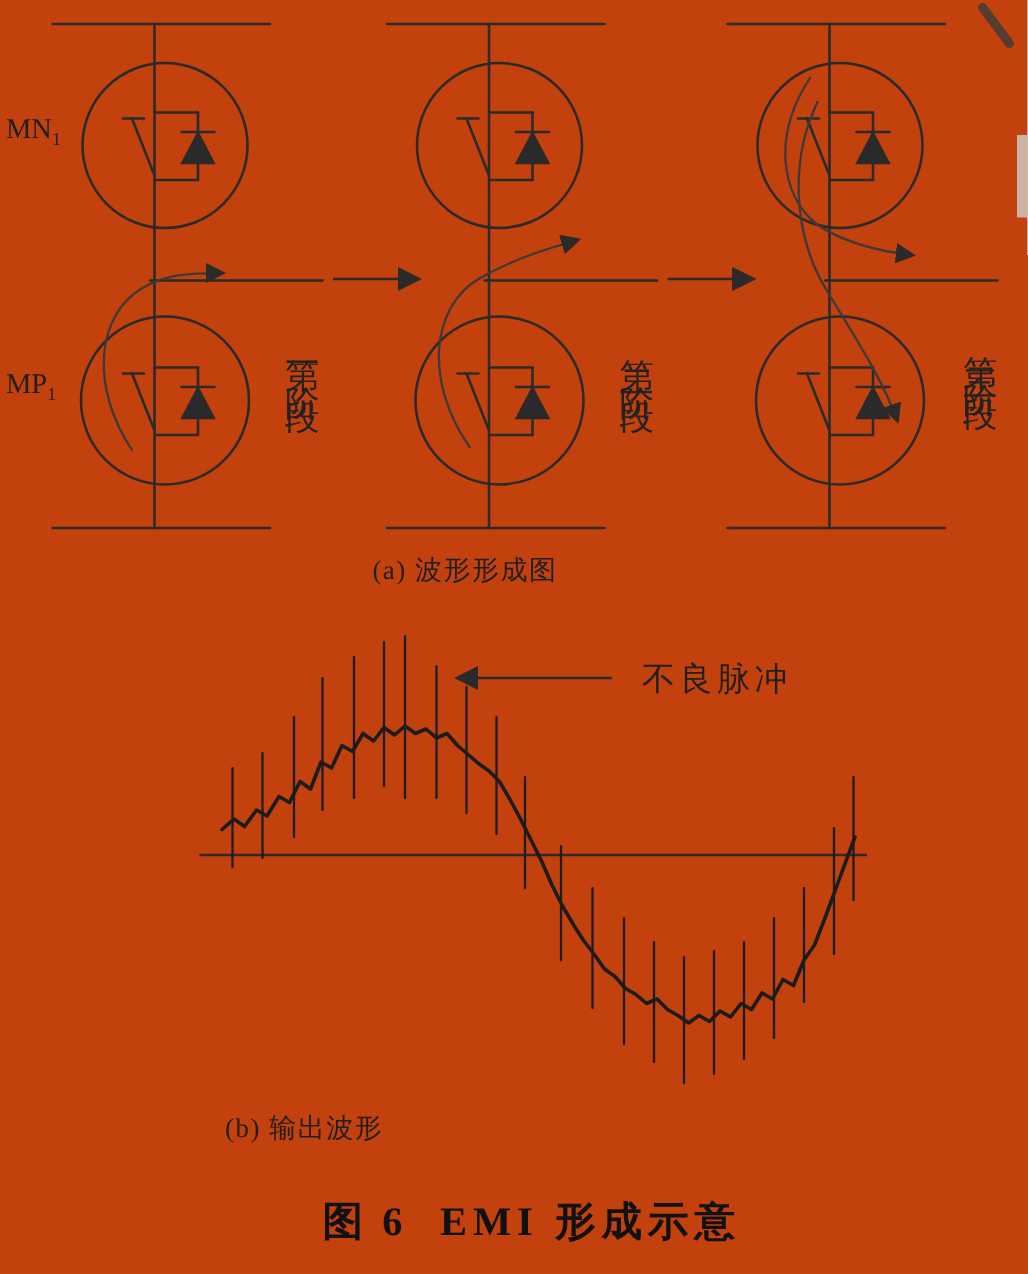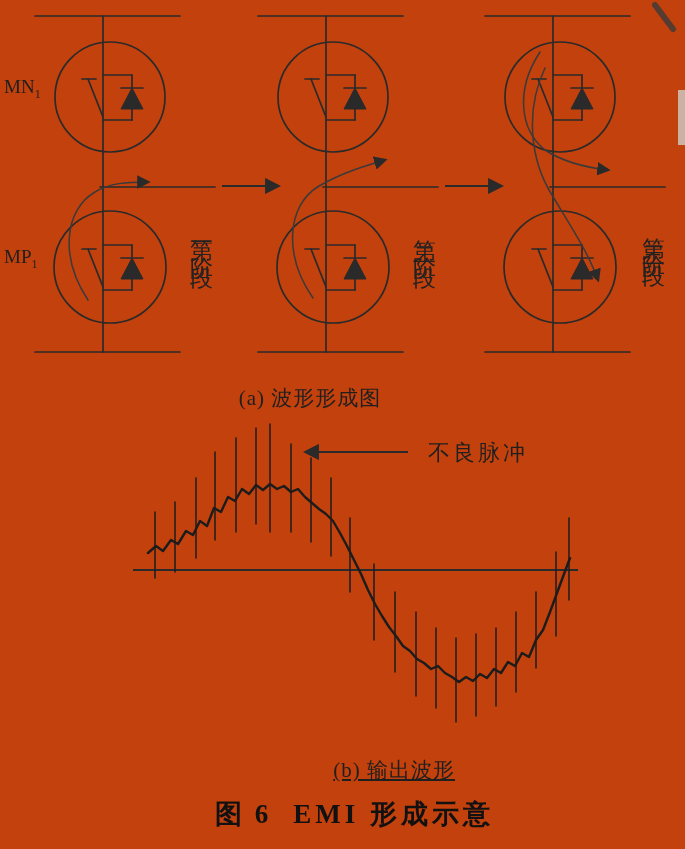--- a/index.html
+++ b/index.html
@@ -27,23 +27,23 @@
   .mp { left:4px; top:246px;text-align:center; }
 
   .stage-label {
     position:absolute; writing-mode:vertical-rl; text-orientation:upright;
     font-size:23px; letter-spacing:9px; color:#222;
   }
   .s1 { left:186px; top:221px; }
   .s2 { left:409px; top:221px; }
   .s3 { left:638px; top:219px; }
 
-  .caption { position:absolute; font-size:21px; letter-spacing:1px;margin-top:16px; }
+  .caption { position:absolute; font-size:18px; letter-spacing:1px; }
   .cap-a { left:150px; width:320px; top:368px; text-align:center; }
-  .cap-b { left:135px; width:320px; top:740px; text-align:right;text-decoration:underline; }
+  .cap-b { left:150px; width:320px; top:740px; text-align:left; }
 
   .annotation { position:absolute; left:416px; top:438px; font-size:22px; letter-spacing:3px;margin-left:12px; }
 
   .fig-caption {
     position:absolute; left:12px; width:685px; top:796px; text-align:center;
     font-size:27px; font-weight:bold; letter-spacing:3px; color:#111;
   }
   .fig-title { margin-left:22px; letter-spacing:4px; }
 </style>
 </head>

